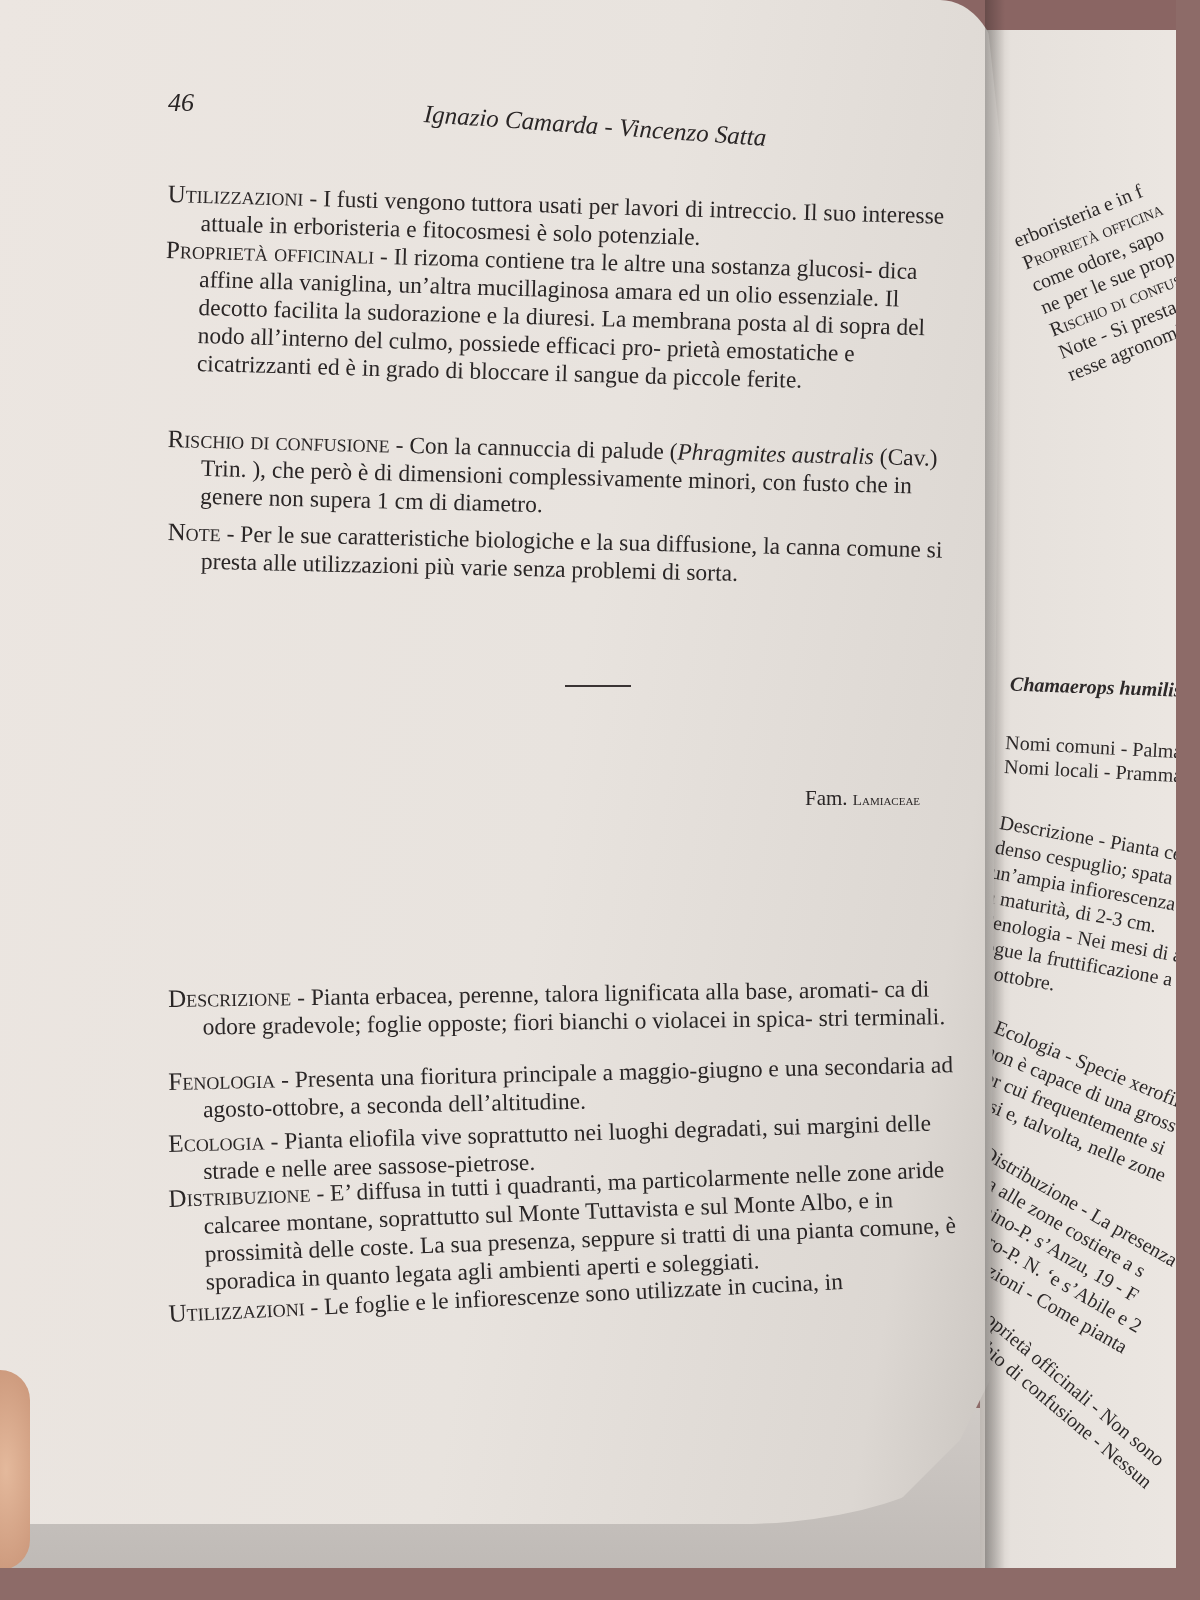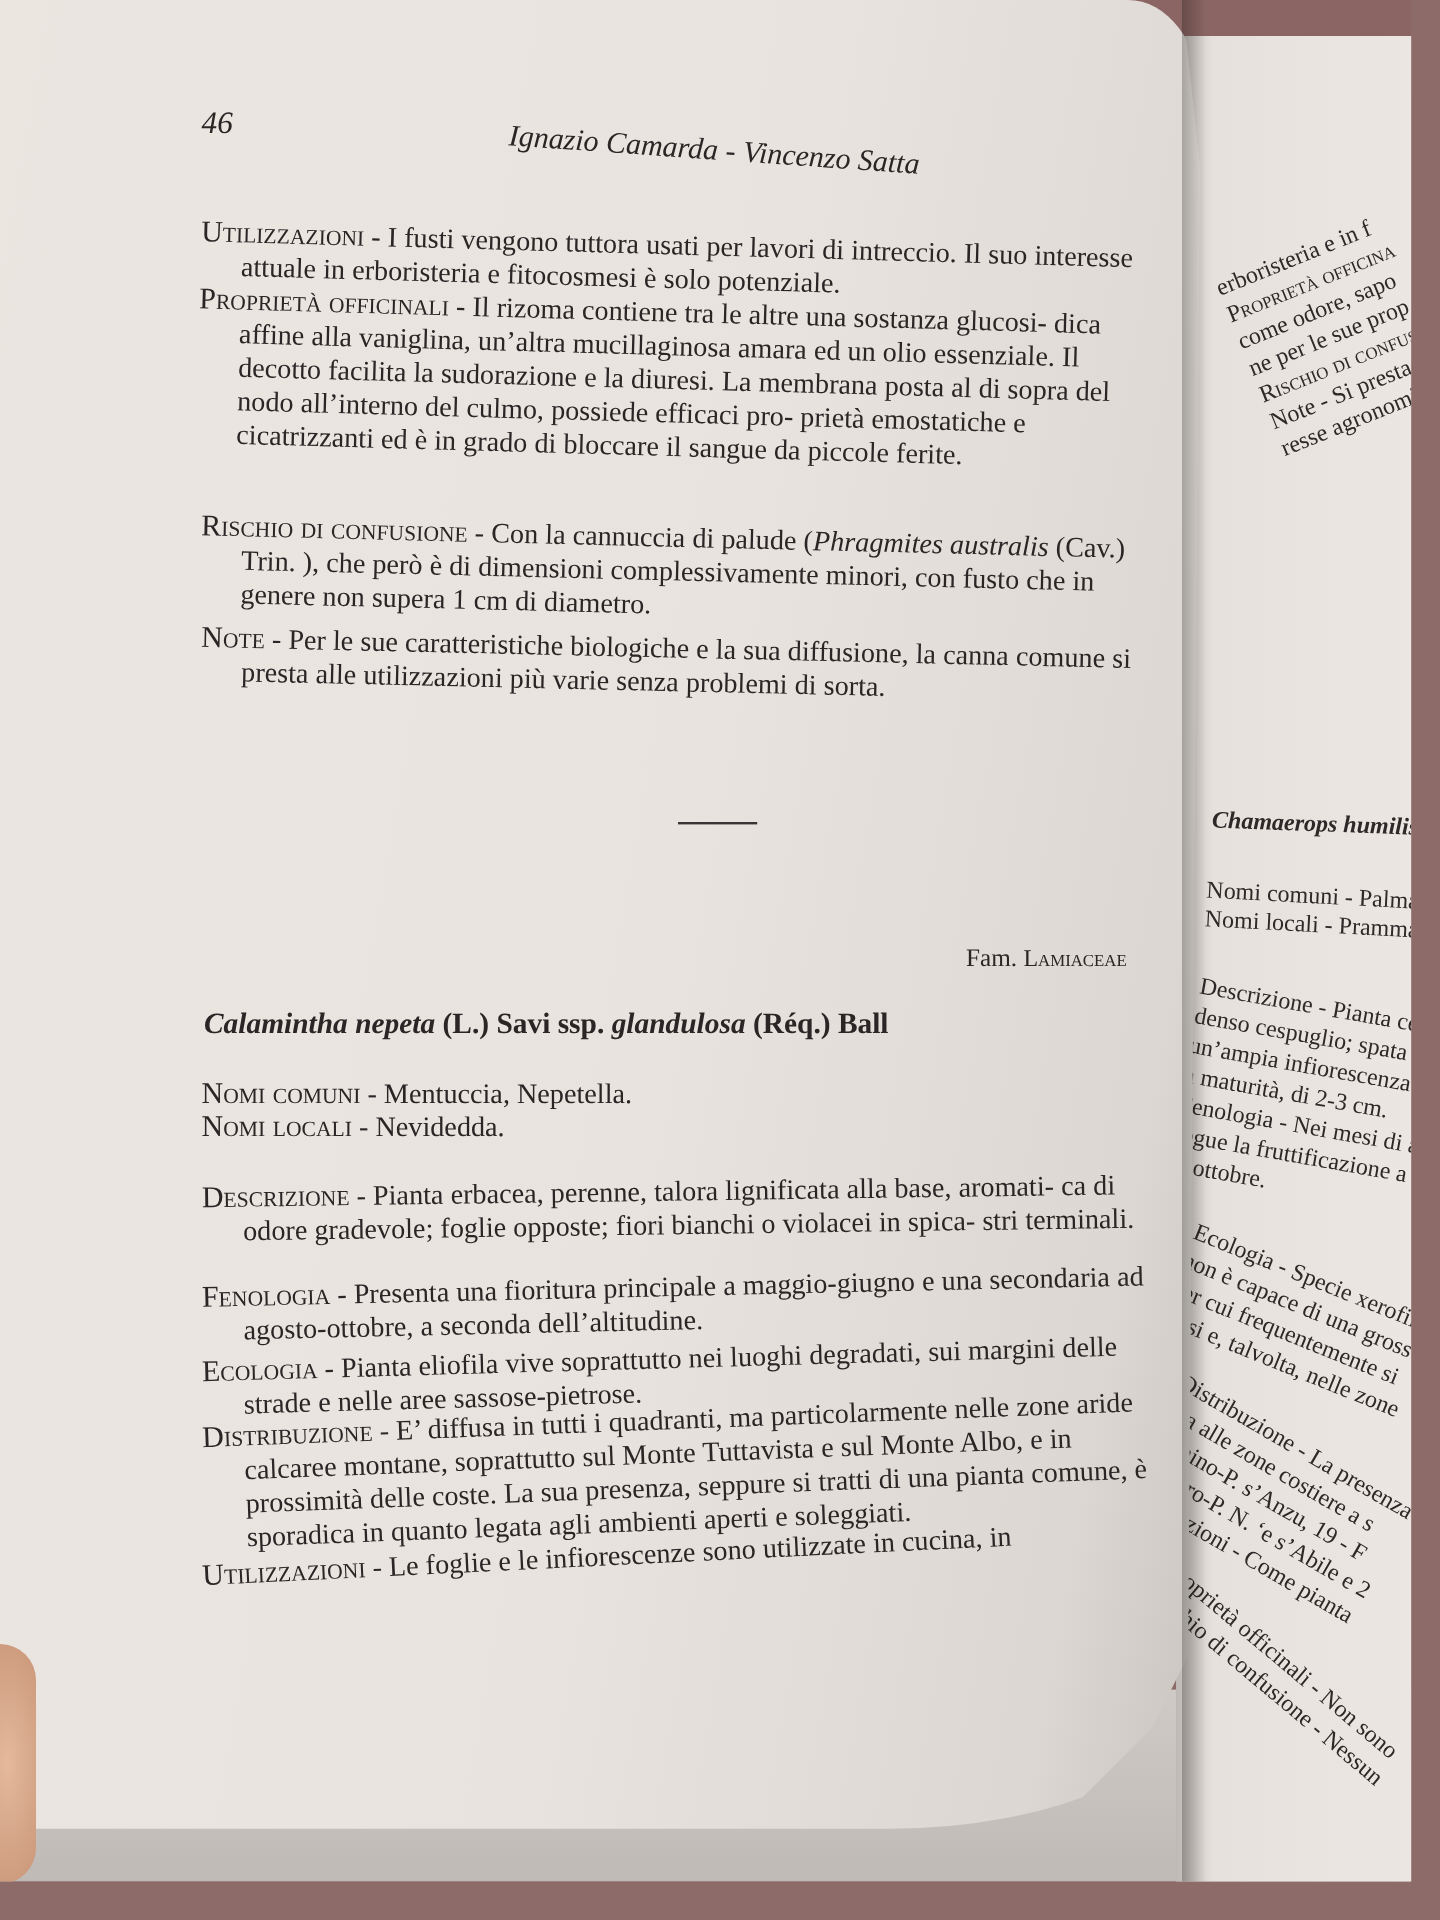--- a/index.html
+++ b/index.html
@@ -65,21 +65,21 @@
   .block-a2 { top: 425px; transform: rotate(1.4deg); transform-origin: left top; }
   .block-a3 { top: 518px; transform: rotate(1.3deg); transform-origin: left top; }
 
   .divider {
     position: absolute; left: 565px; top: 685px; width: 66px; height: 2px;
     background: #3a3434;
   }
   .family {
     position: absolute; left: 805px; top: 786px; font-size: 21px;
   }
-  .family .sc { font-size: 20px; }
+  .family .sc { font-size: 15px; }
 
   .species {
     position: absolute; left: 170px; top: 840px;
     font-size: 24.5px; font-weight: bold;
   }
   .block-b { top: 898px; }
   .block-b .entry p { text-indent: 0; padding-left: 0; }
 
   .block-c { top: 985px; transform: rotate(-0.8deg); transform-origin: left top; }
   .block-c1 { top: 1068px; transform: rotate(-1.3deg); transform-origin: left top; }
@@ -198,43 +198,21 @@
     </div>
   </div>
 
   <div class="divider"></div>
 
   <div class="family">
     <span>Fam.</span>
     <span class="sc">Lamiaceae</span>
   </div>
 
-  <div class="species">
-    <span class="it">Calamintha nepeta</span>
-    <span>(L.) Savi ssp.</span>
-    <span class="it">glandulosa</span>
-    <span>(Réq.) Ball</span>
-  </div>
-
-  <div class="block block-b">
-    <div class="entry">
-      <p>
-        <span class="label">Nomi comuni</span>
-        <span>-</span>
-        <span>Mentuccia, Nepetella.</span>
-      </p>
-    </div>
-    <div class="entry">
-      <p>
-        <span class="label">Nomi locali</span>
-        <span>-</span>
-        <span>Nevidedda.</span>
-      </p>
-    </div>
-  </div>
+
 
   <div class="block block-c">
     <div class="entry">
       <p>
         <span class="label">Descrizione</span>
         <span>-</span>
         <span>Pianta erbacea, perenne, talora lignificata alla base, aromati-</span>
         <span>ca di odore gradevole; foglie opposte; fiori bianchi o violacei in spica-</span>
         <span>stri terminali.</span>
       </p>

